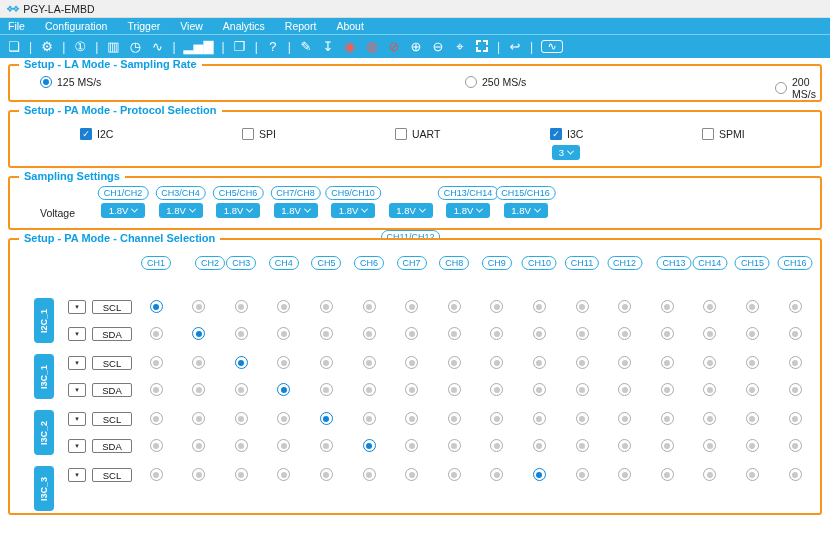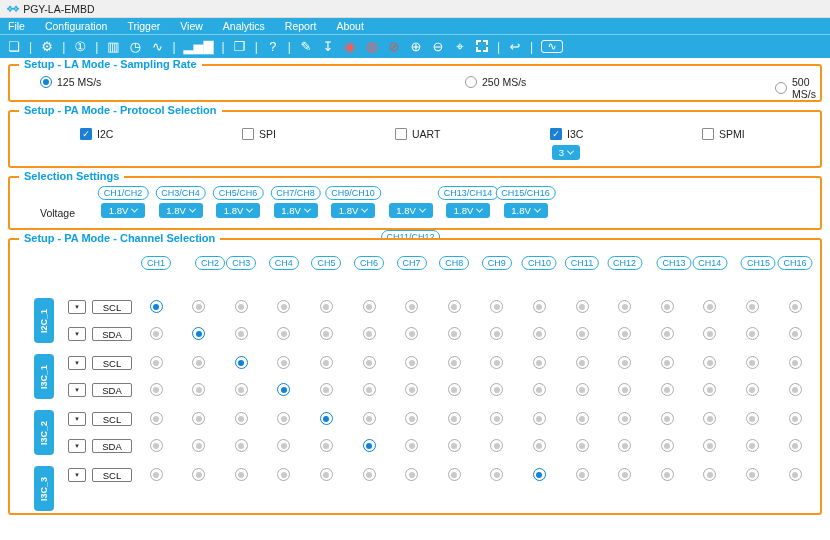--- a/index.html
+++ b/index.html
@@ -144,21 +144,21 @@
           <div class="radio-option" data-name="radio-option-125-ms-s" style="left: 30px; top: 10px;">
             <span class="radio sel" data-name="radio-125-ms-s"></span>
             <span class="opt-label" data-name="radio-option-text">125 MS/s</span>
           </div>
           <div class="radio-option" data-name="radio-option-250-ms-s" style="left: 455px; top: 10px;">
             <span class="radio" data-name="radio-250-ms-s"></span>
             <span class="opt-label" data-name="radio-option-text">250 MS/s</span>
           </div>
           <div class="radio-option" data-name="radio-option-500-ms-s" style="left: 765px; top: 10px;">
             <span class="radio" data-name="radio-500-ms-s"></span>
-            <span class="opt-label" data-name="radio-option-text">500 MS/s</span>
+            <span class="opt-label" data-name="radio-option-text">200 MS/s</span>
           </div>
         </div>
     </div>
 
     <div class="groupbox" id="gb-protocol" data-name="groupbox-protocol-selection">
       <span class="group-title" data-name="group-title-protocol">Setup - PA Mode - Protocol Selection</span>
       <div data-name="protocol-options">
           <div class="cb-option" data-name="checkbox-option-i2c" style="left: 70px; top: 16px;">
             <span class="cb checked" data-name="checkbox-i2c">✓</span>
             <span class="opt-label" data-name="checkbox-option-text">I2C</span>
@@ -180,21 +180,21 @@
             <span class="chev" data-name="chevron-down-icon"></span>
           </div>
           <div class="cb-option" data-name="checkbox-option-spmi" style="left: 692px; top: 16px;">
             <span class="cb" data-name="checkbox-spmi"></span>
             <span class="opt-label" data-name="checkbox-option-text">SPMI</span>
           </div>
         </div>
     </div>
 
     <div class="groupbox" id="gb-threshold" data-name="groupbox-threshold-settings">
-      <span class="group-title" data-name="group-title-threshold">Selection Settings</span>
+      <span class="group-title" data-name="group-title-threshold">Sampling Settings</span>
       <span class="voltage-label" data-name="voltage-label">Voltage</span>
       <div data-name="threshold-pairs">
           <span class="pill" data-name="channel-pair-label-ch1-ch2" style="left: 113px; top: 8px;">CH1/CH2</span>
           <div class="bluedrop" data-name="threshold-dropdown-ch1-ch2" style="left: 91px; top: 25px; width: 44px;">
             <span class="drop-value" data-name="dropdown-value">1.8V</span>
             <span class="chev" data-name="chevron-down-icon"></span>
           </div>
           <span class="pill" data-name="channel-pair-label-ch3-ch4" style="left: 170.5px; top: 8px;">CH3/CH4</span>
           <div class="bluedrop" data-name="threshold-dropdown-ch3-ch4" style="left: 148.5px; top: 25px; width: 44px;">
             <span class="drop-value" data-name="dropdown-value">1.8V</span>
@@ -243,21 +243,21 @@
           <span class="pill" data-name="channel-header-ch5" style="left: 316.4px; top: 16px;">CH5</span>
           <span class="pill" data-name="channel-header-ch6" style="left: 359px; top: 16px;">CH6</span>
           <span class="pill" data-name="channel-header-ch7" style="left: 401.6px; top: 16px;">CH7</span>
           <span class="pill" data-name="channel-header-ch8" style="left: 444.2px; top: 16px;">CH8</span>
           <span class="pill" data-name="channel-header-ch9" style="left: 486.8px; top: 16px;">CH9</span>
           <span class="pill" data-name="channel-header-ch10" style="left: 529.4px; top: 16px;">CH10</span>
           <span class="pill" data-name="channel-header-ch11" style="left: 572px; top: 16px;">CH11</span>
           <span class="pill" data-name="channel-header-ch12" style="left: 614.6px; top: 16px;">CH12</span>
           <span class="pill" data-name="channel-header-ch13" style="left: 664px; top: 16px;">CH13</span>
           <span class="pill" data-name="channel-header-ch14" style="left: 699.8px; top: 16px;">CH14</span>
-          <span class="pill" data-name="channel-header-ch15" style="left: 742.4px; top: 16px; margin-left: 6px;">CH15</span>
+          <span class="pill" data-name="channel-header-ch15" style="left: 742.4px; top: 16px;">CH15</span>
           <span class="pill" data-name="channel-header-ch16" style="left: 785px; top: 16px;">CH16</span>
         </div>
       <div data-name="channel-grid">
           <div class="proto-label" data-name="protocol-label-i2c-1" style="top: 58px; height: 45px;">
             <span data-name="protocol-label-text">I2C_1</span>
           </div>
           <div class="chan-row" data-name="channel-row-i2c-1-scl" style="top: 60px;">
             <span class="combo-btn" data-name="signal-combo-i2c-1-scl">▾</span>
             <span class="signal-box" data-name="signal-label-i2c-1-scl">SCL</span>
             <span class="grid-radio sel" data-name="radio-i2c-1-scl-ch1" style="left: 139.5px;"></span>

